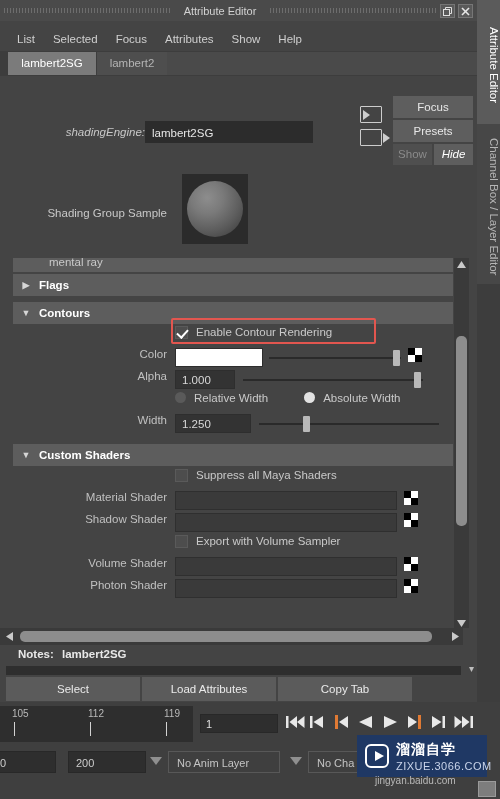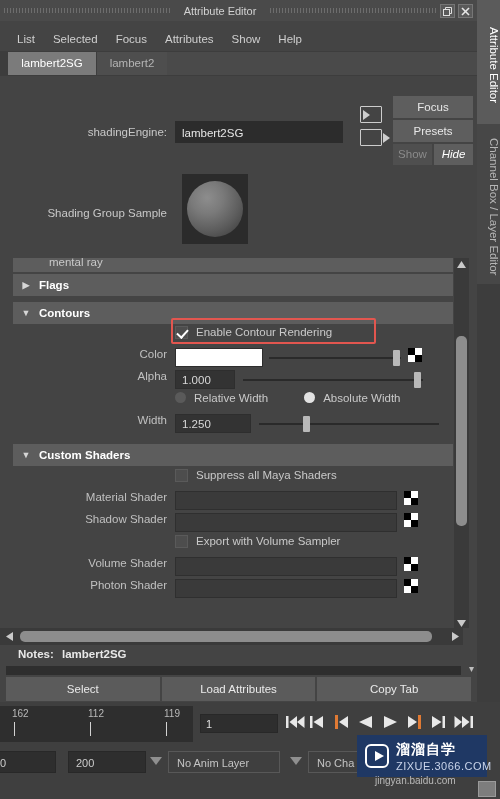--- a/index.html
+++ b/index.html
@@ -58,22 +58,22 @@
   
   .upper {
     position: absolute; left: 0; top: 76px; width: 477px; height: 186px;
     background: #444444;
   }
   .row-shading {
     position: absolute; left: 0; top: 44px; width: 477px; height: 24px;
     display: flex; align-items: center;
   }
   .lbl-shading {
-    width: 175px; text-align: right; padding-right: 8px;
-    color: #c8c8c8; font-size: 11.5px;
+    width: 145px; text-align: right; padding-right: 0;
+    color: #c8c8c8; font-size: 11.5px; font-style: italic;
   }
   .fld-shading {
     width: 168px; height: 22px; background: #2c2c2c; color: #e6e6e6;
     font-size: 11.5px; line-height: 22px; padding-left: 6px;
     border: 1px solid #2c2c2c;
   }
   .conn-icons { position: absolute; left: 360px; top: 30px; width: 30px; }
   .conn-ic {
     width: 22px; height: 17px; border: 1.6px solid #cdcdcd; margin-bottom: 6px;
     position: relative; border-radius: 1px;
@@ -243,21 +243,21 @@
   }
   .notes-fld {
     position: absolute; left: 6px; top: 21px; width: 455px; height: 9px;
     background: #2e2e2e;
   }
   .notes-caret {
     position: absolute; right: 3px; top: 18px; color: #bdbdbd; font-size: 10px;
   }
 
   .btnbar {
-    position: absolute; left: 6px; top: 677px; width: 465px; height: 24px;
+    position: absolute; left: 6px; top: 677px; width: 406px; height: 24px;
     display: flex; gap: 2px;
   }
   .bb {
     flex: 1; background: #5b5b5b; color: #eaeaea; font-size: 11.5px;
     line-height: 24px; text-align: center;
   }
 
   
   .dock {
     position: absolute; right: 0; top: 0; width: 23px; height: 702px;
@@ -561,21 +561,21 @@
     <div class="bb">Copy Tab</div>
   </div>
 
   <div class="dock">
     <div class="vtab active">Attribute Editor</div>
     <div class="vtab inactive">Channel Box / Layer Editor</div>
   </div>
 
   <div class="timebar">
     <div class="tl-ruler">
-      <div class="tl-num" style="left:12px;">162</div>
+      <div class="tl-num" style="left:12px;">105</div>
       <div class="tl-tick" style="left:14px;"></div>
       <div class="tl-num" style="left:88px;">112</div>
       <div class="tl-tick" style="left:90px;"></div>
       <div class="tl-num" style="left:164px;">119</div>
       <div class="tl-tick" style="left:166px;"></div>
     </div>
 
     <div class="frame-fld">1</div>
 
     <div class="pbtns">

